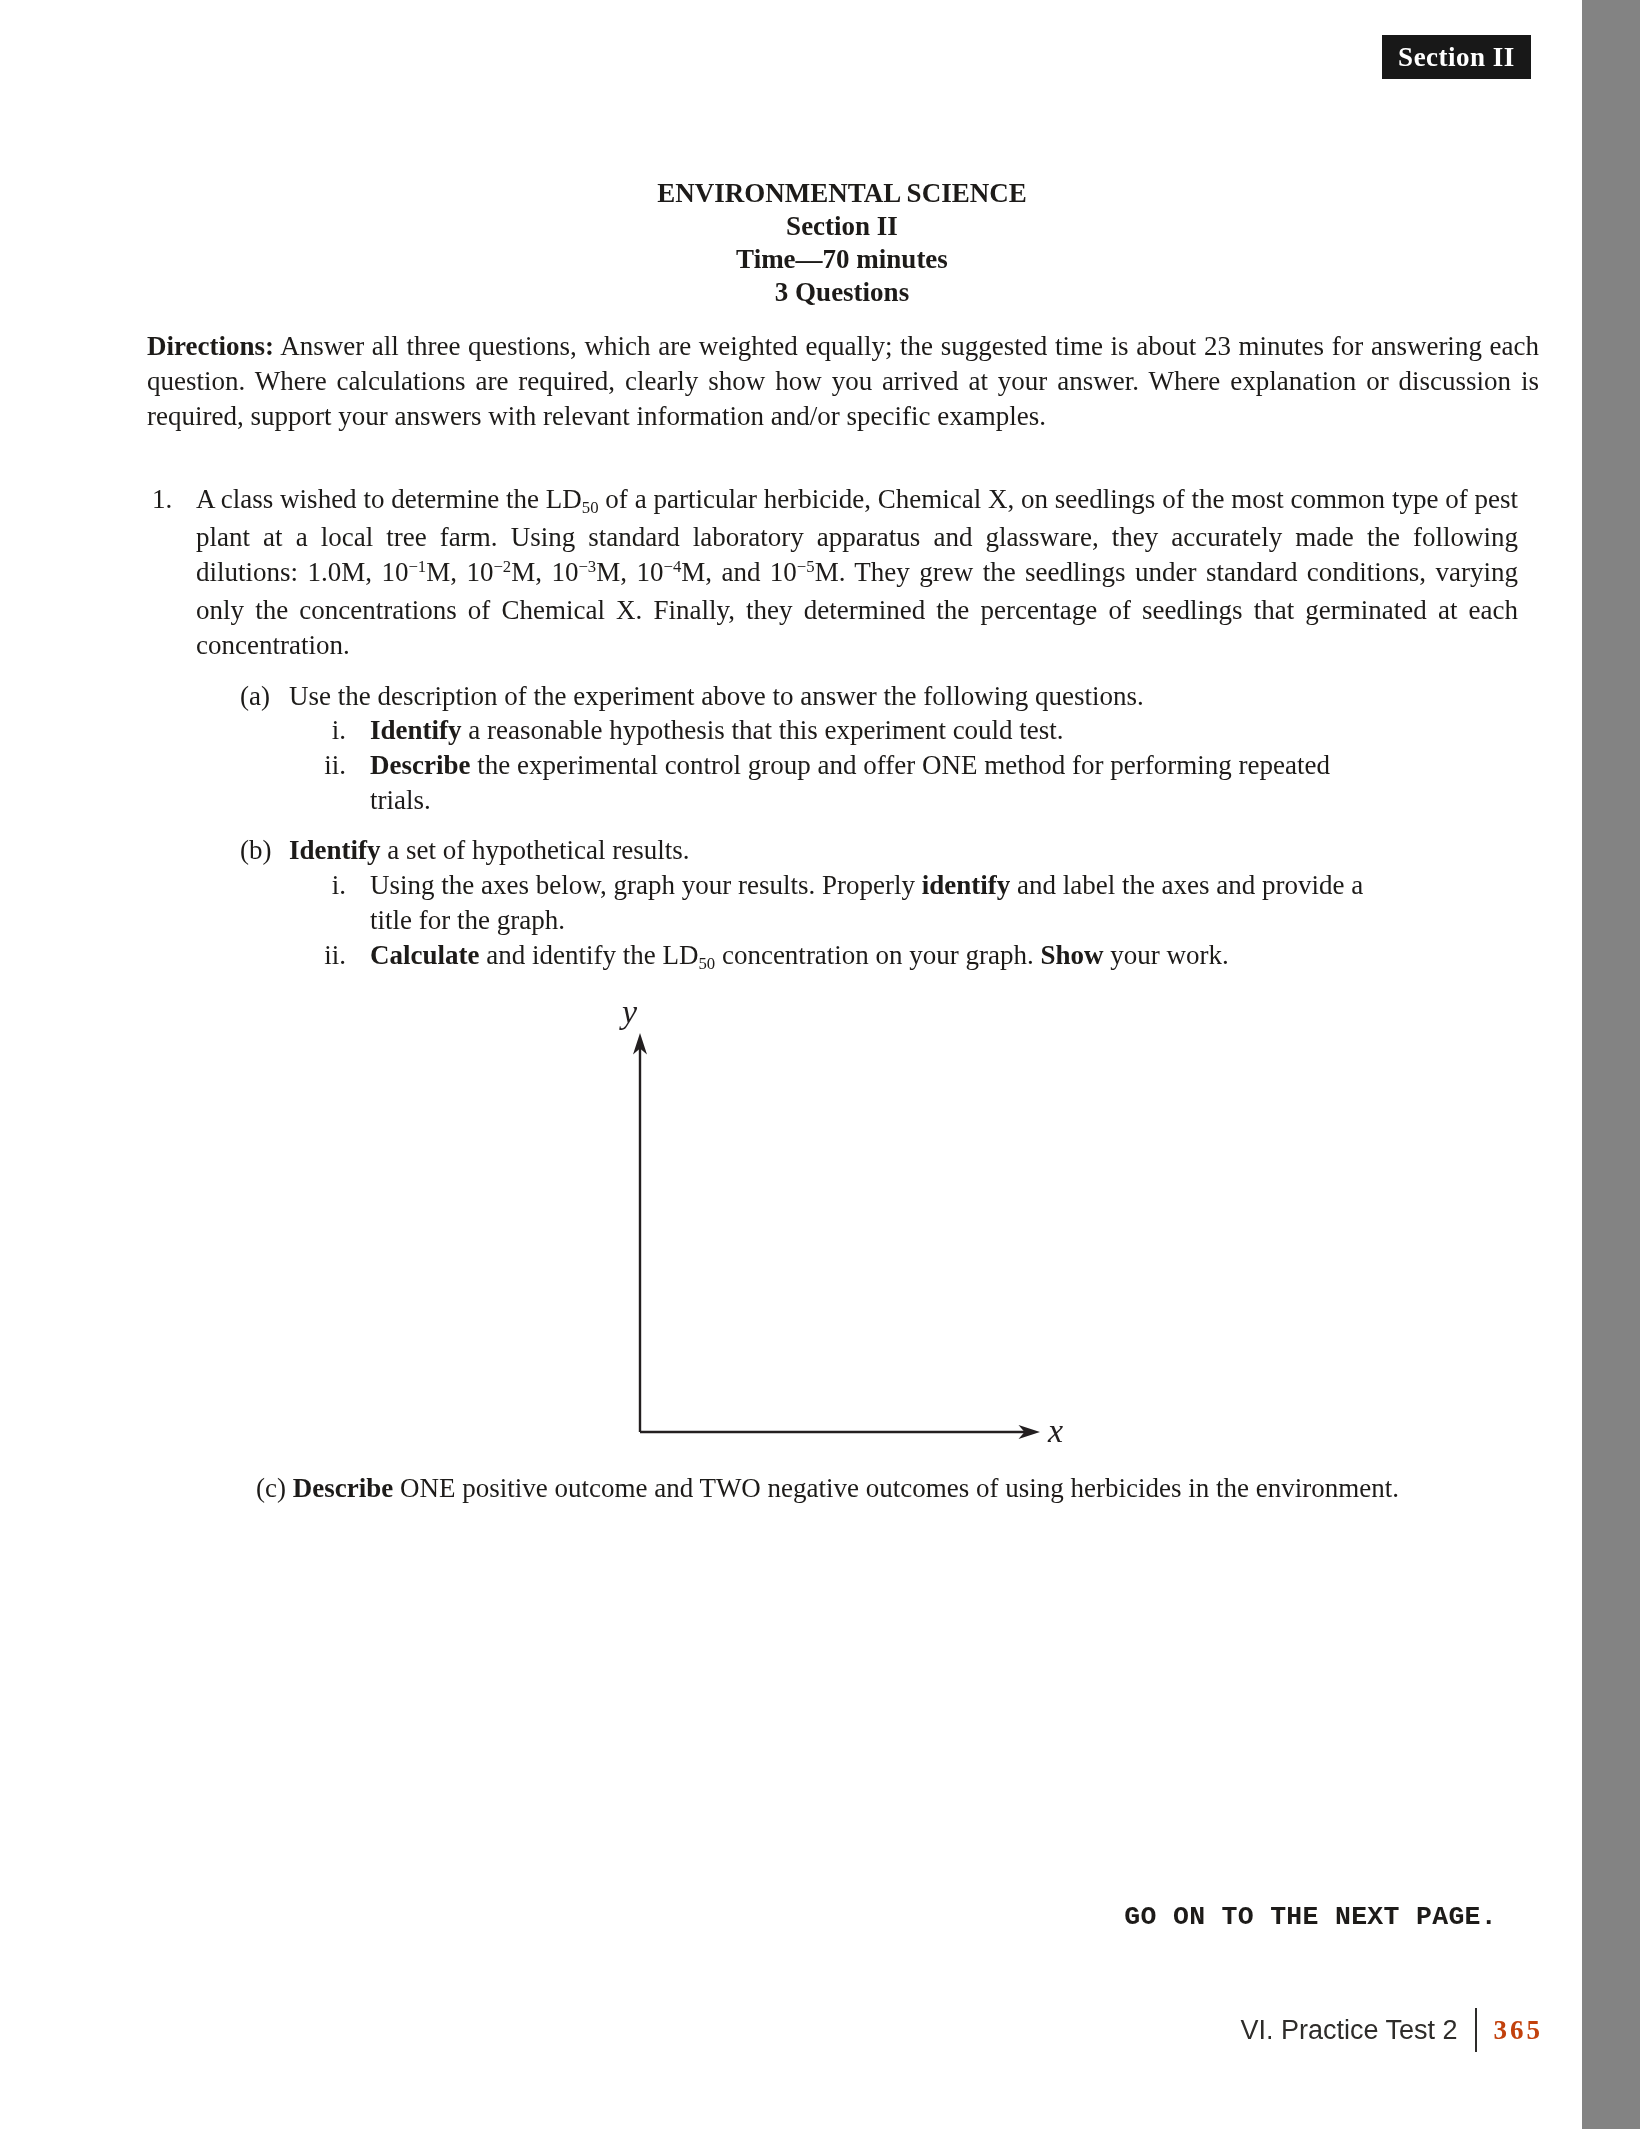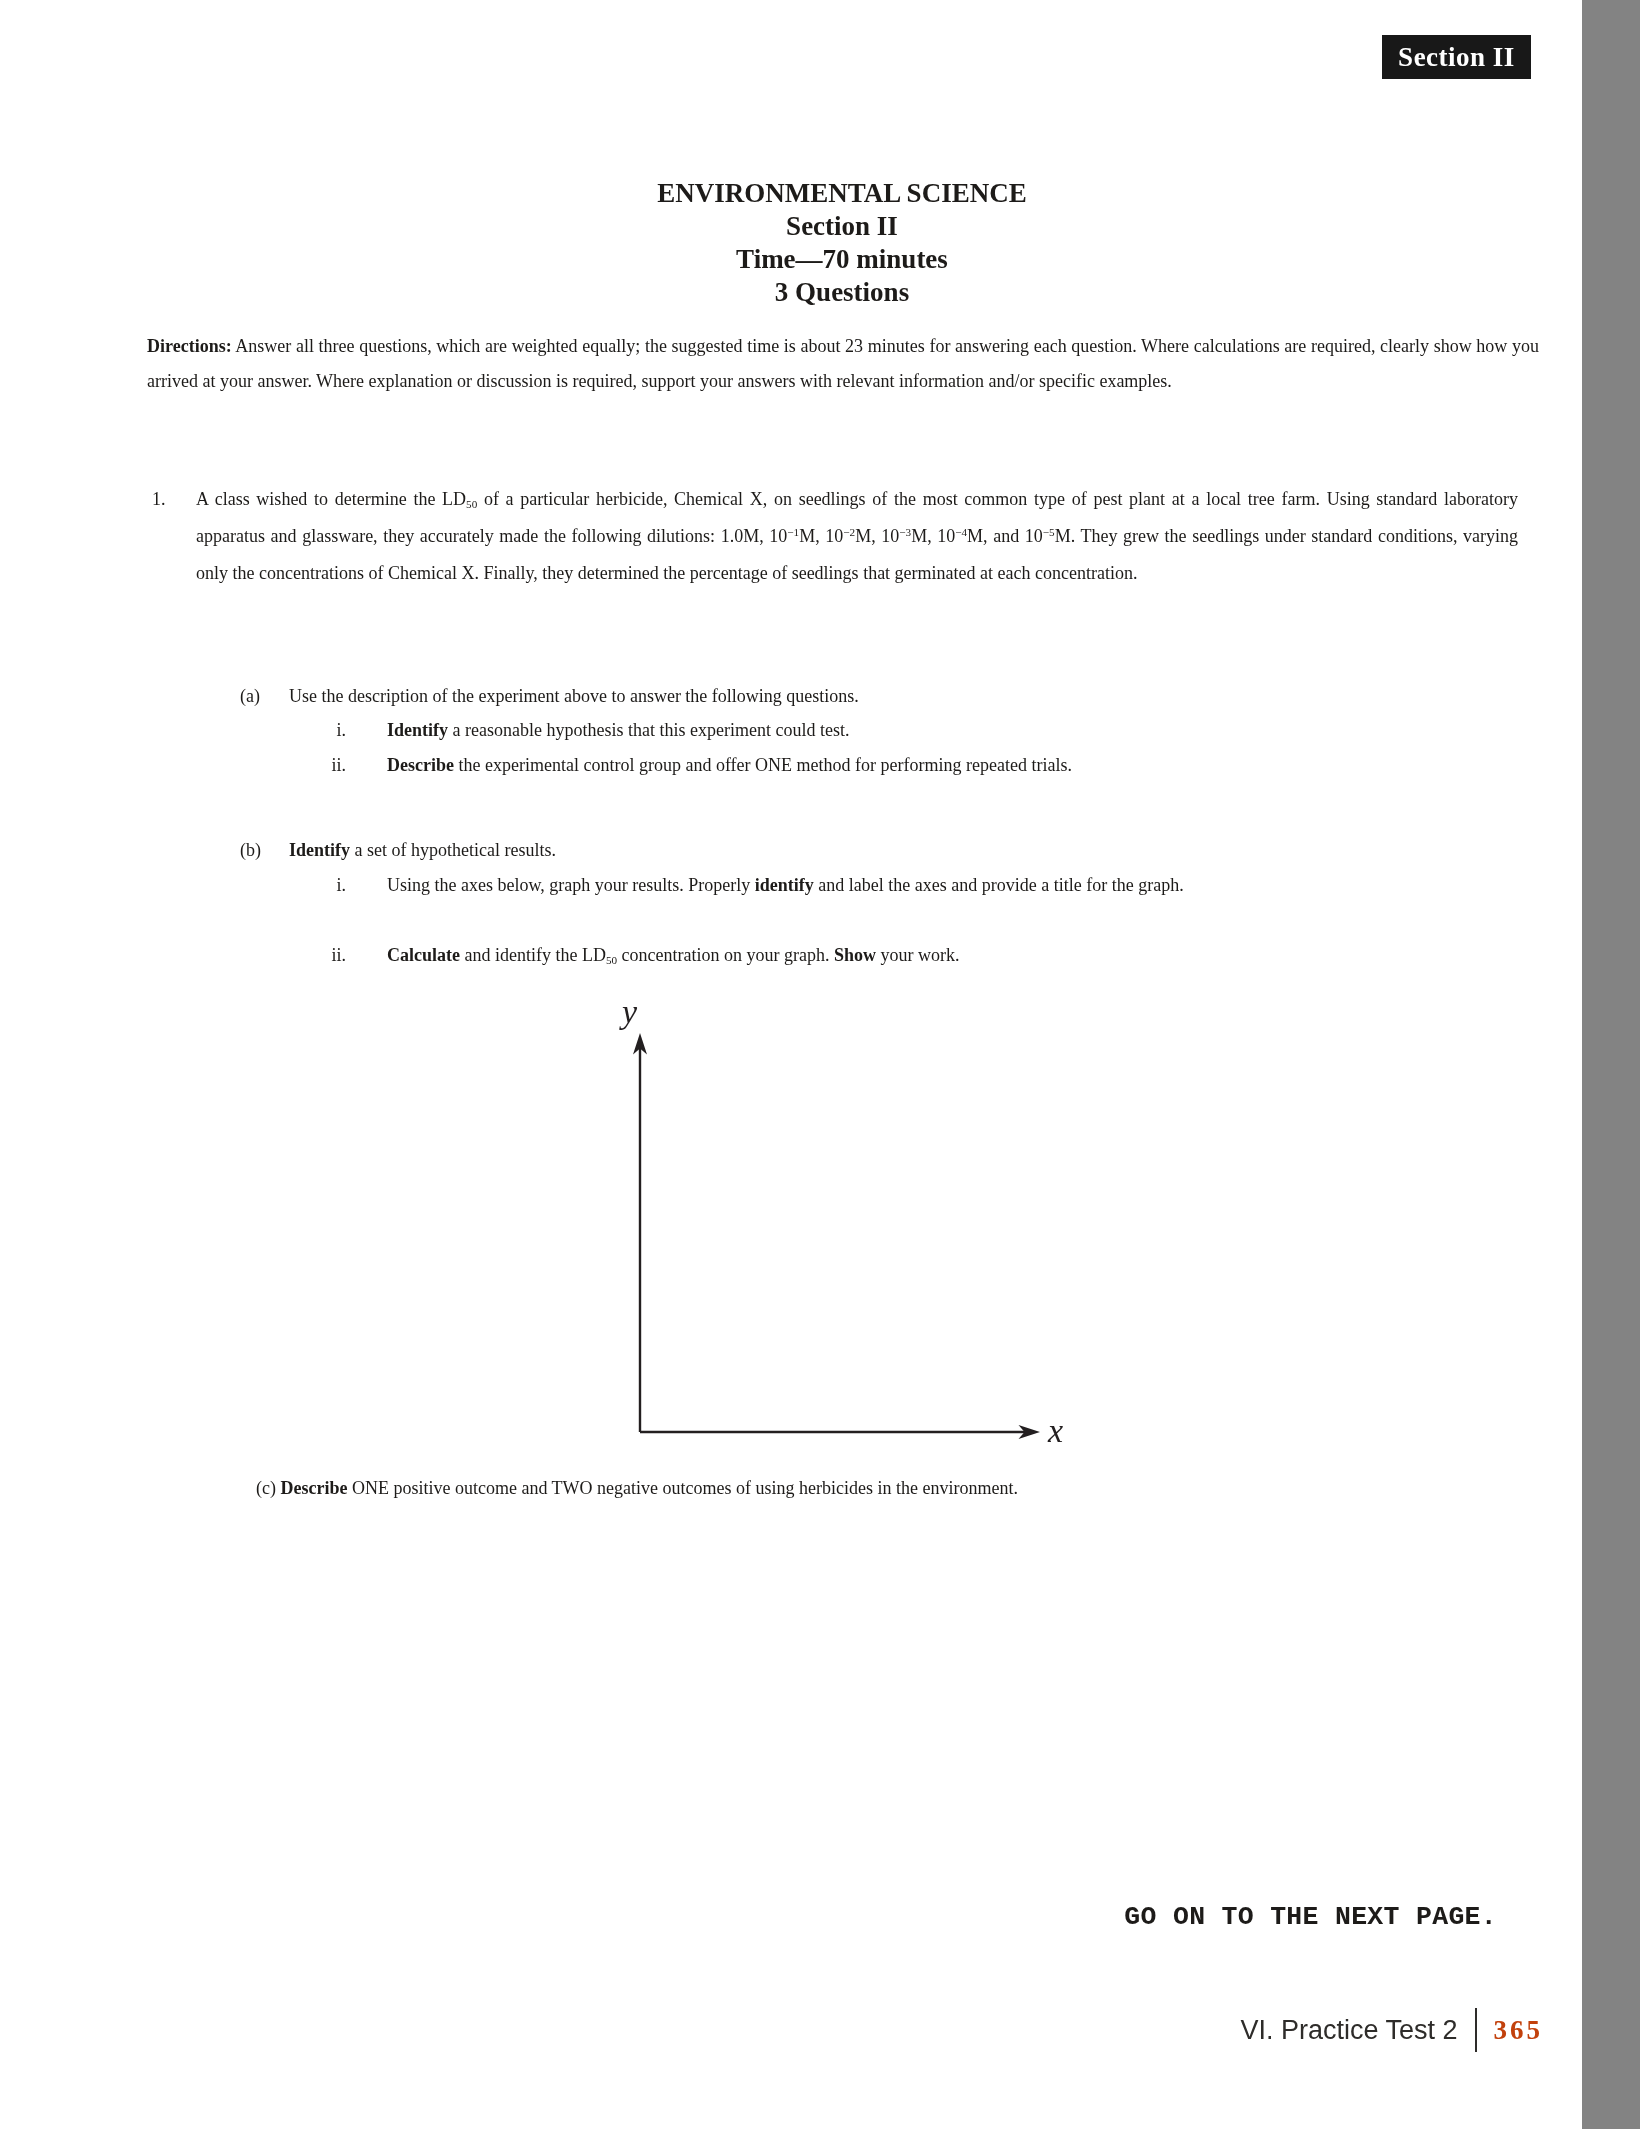--- a/index.html
+++ b/index.html
@@ -26,36 +26,36 @@
     text-align: center; letter-spacing: 0.5px;
   }
 
   
   .title-block {
     left: 147px; top: 177px; width: 1390px;
     text-align: center; font-weight: bold;
     font-size: 27px; line-height: 33px;
   }
 
-  .body-text { font-size: 18px; line-height: 35px; }
+  .body-text { font-size: 27px; line-height: 35px; }
 
   .directions { left: 147px; top: 329px; width: 1392px; text-align: justify; }
 
   .q1 { left: 152px; top: 482px; width: 1366px; display: flex; }
   .q1-num { width: 44px; flex: none; }
   .q1-body { flex: 1; text-align: justify; }
 
   .part-row { display: flex; }
   .part-label { width: 49px; flex: none; }
   .part-a { left: 240px; top: 679px; width: 1285px; }
   .part-b { left: 240px; top: 833px; width: 1285px; }
 
   .roman-item { left: 288px; display: flex; }
   .roman-num { width: 58px; flex: none; text-align: right; }
-  .roman-text { margin-left: 41px; width: 1010px; text-align: left; }
+  .roman-text { margin-left: 24px; width: 1010px; text-align: left; }
   .item-a-i  { top: 713px; }
   .item-a-ii { top: 748px; }
   .item-b-i  { top: 868px; }
   .item-b-ii { top: 938px; }
 
   .part-c { left: 256px; top: 1471px; width: 1292px; }
   .part-d { left: 240px; top: 1517px; width: 1290px; padding-left: 75px; text-indent: -75px; }
 
   
   .seg-b { font-weight: bold; }

